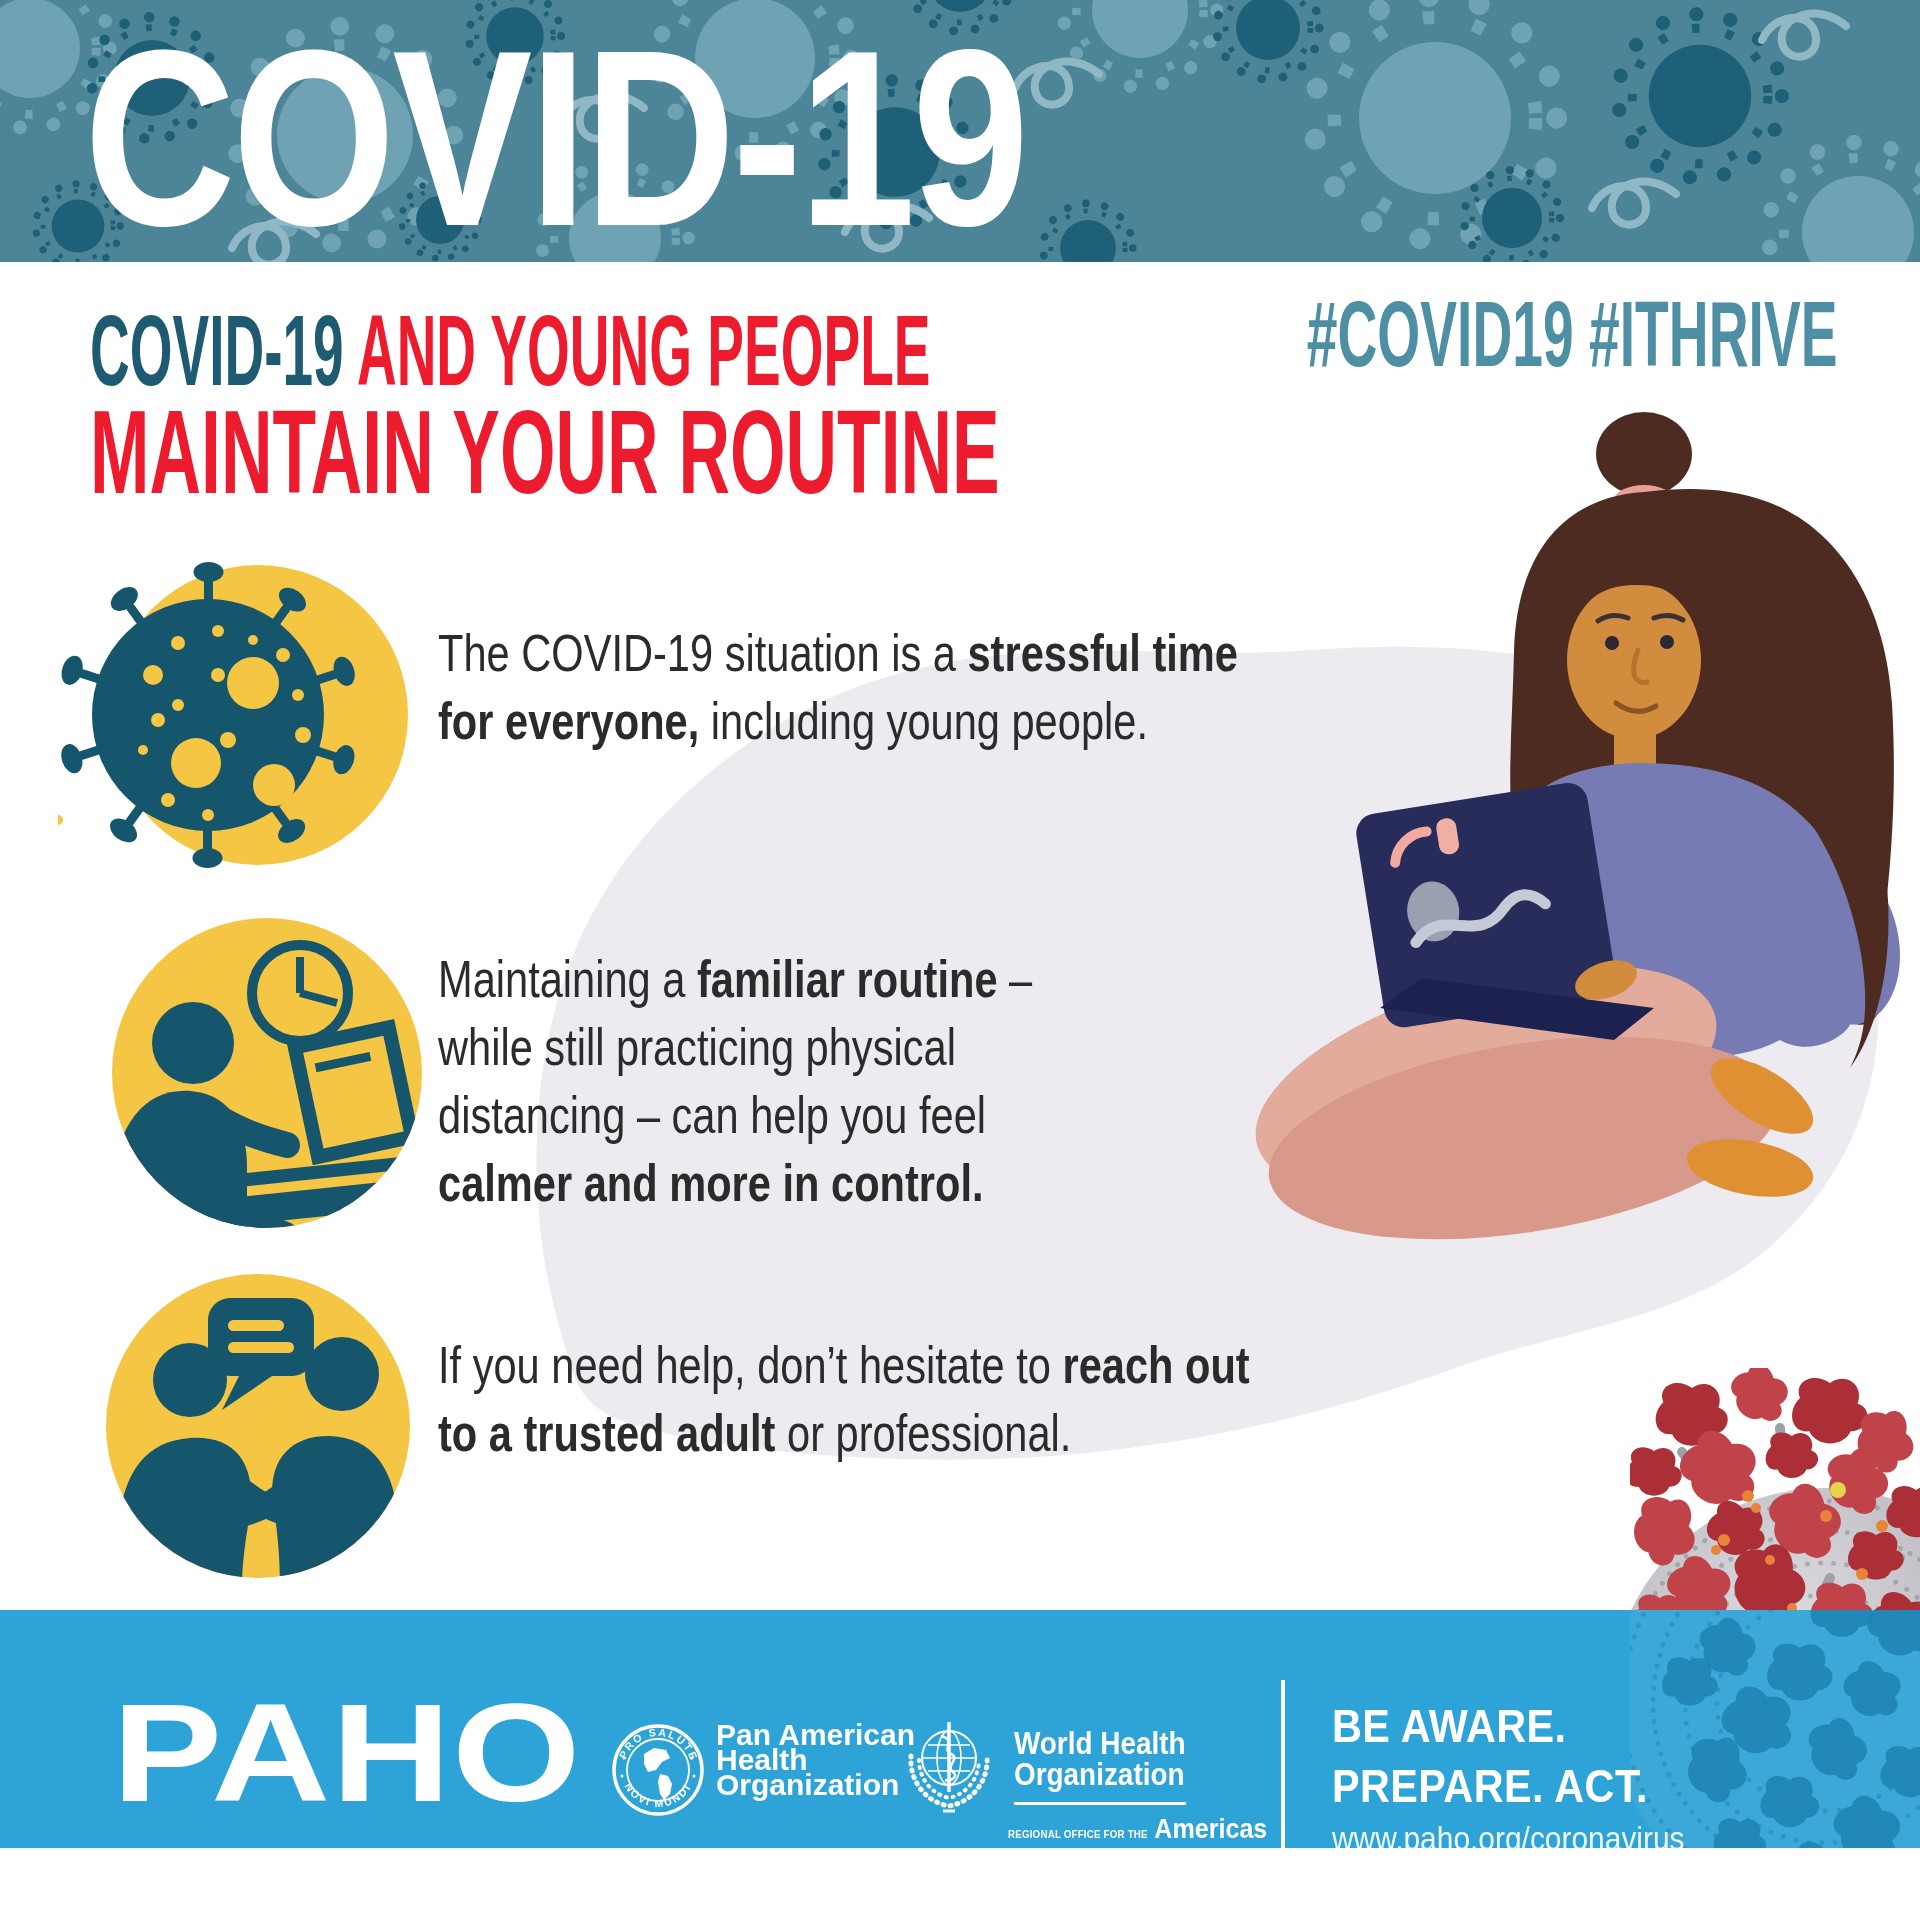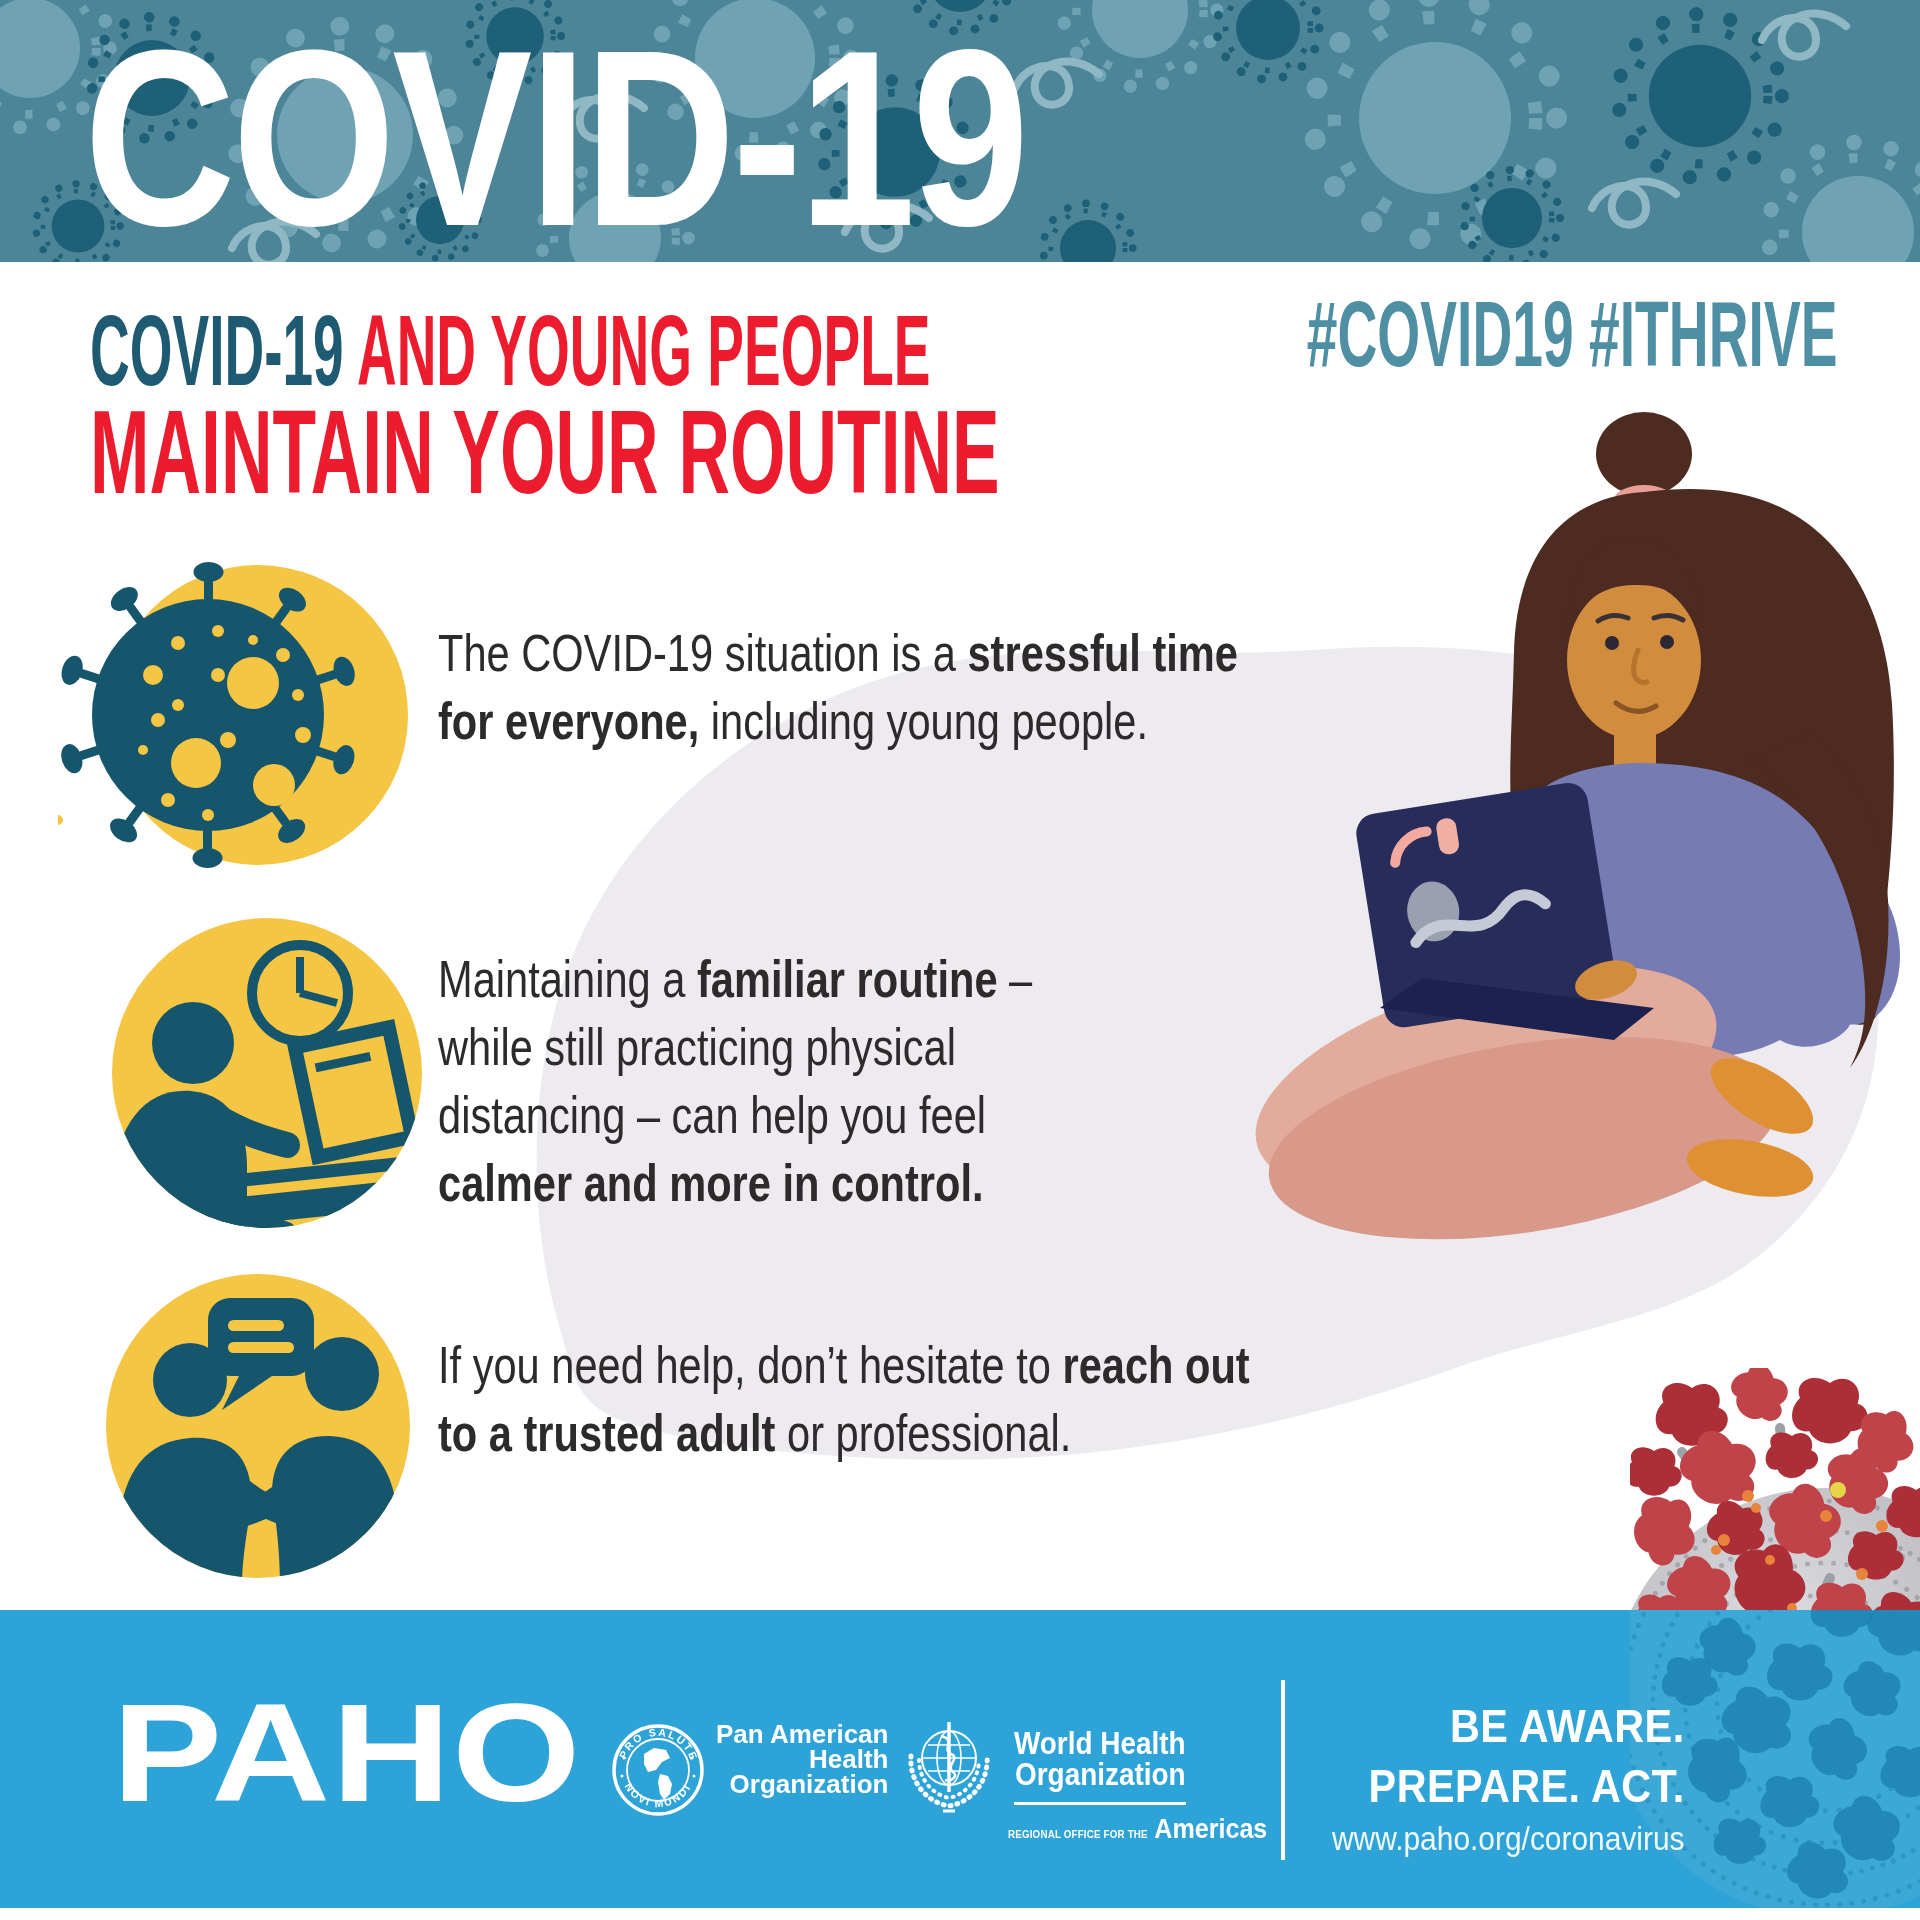--- a/index.html
+++ b/index.html
@@ -49,26 +49,26 @@
   .cov-red .spg use:nth-child(even){fill:#C04349;}
   .cov-red .odotg circle{fill:#E8833C;}
   .cov-red .ydot{fill:#E6D44A;}
   .cov-red .speckg{stroke:#84848D;opacity:.5;}
   .cov-red .stemg{stroke:#9EA0A8;}
   .cov-blue .vbody{fill:#3BA8D8;}
   .cov-blue .spg use{fill:#1F83B2;opacity:.85;}
   .cov-blue .speckg{stroke:#2489B8;opacity:.55;}
 
   
-  .footer{position:absolute;left:0;top:1610px;width:1920px;height:298px;background:#2EA3D8;
-          overflow:hidden;color:#ffffff;text-align:right;}
+  .footer{position:absolute;left:0;top:1610px;width:1920px;height:238px;background:#2EA3D8;
+          overflow:hidden;color:#ffffff;}
   .wordmark{position:absolute;left:112px;top:80px;margin:0;font-size:140px;font-weight:700;
             line-height:0.9;letter-spacing:1px;transform:scaleX(1.18);transform-origin:left top;}
   .seal{position:absolute;left:610px;top:108px;}
-  .org-name{position:absolute;left:716px;top:112px;margin:0;font-size:26px;font-weight:700;
+  .org-name{position:absolute;left:716px;top:112px;margin:0;font-size:30px;font-weight:700;
             line-height:25px;white-space:pre-line;}
   .who-emblem{position:absolute;left:901px;top:104px;}
   .who-name{position:absolute;left:1014px;top:118px;margin:0;font-size:31px;font-weight:700;
             line-height:31px;white-space:pre-line;transform:scaleX(0.90);transform-origin:left top;}
   .who-underline{position:absolute;left:1014px;top:192px;width:172px;height:3px;background:#ffffff;}
   .who-region-row{position:absolute;left:1008px;top:204px;display:flex;align-items:baseline;gap:7px;
                   transform:scaleX(0.93);transform-origin:left top;}
   .who-office{font-size:10.5px;font-weight:700;letter-spacing:0.2px;}
   .who-region{font-size:27px;font-weight:700;}
   .divider{position:absolute;left:1281px;top:70px;width:4px;height:180px;background:#ffffff;}

